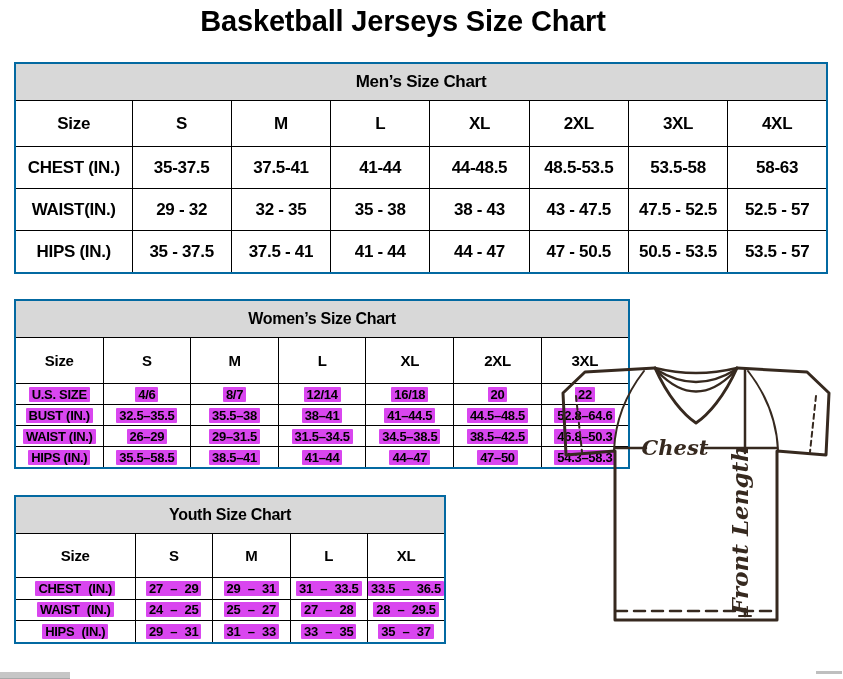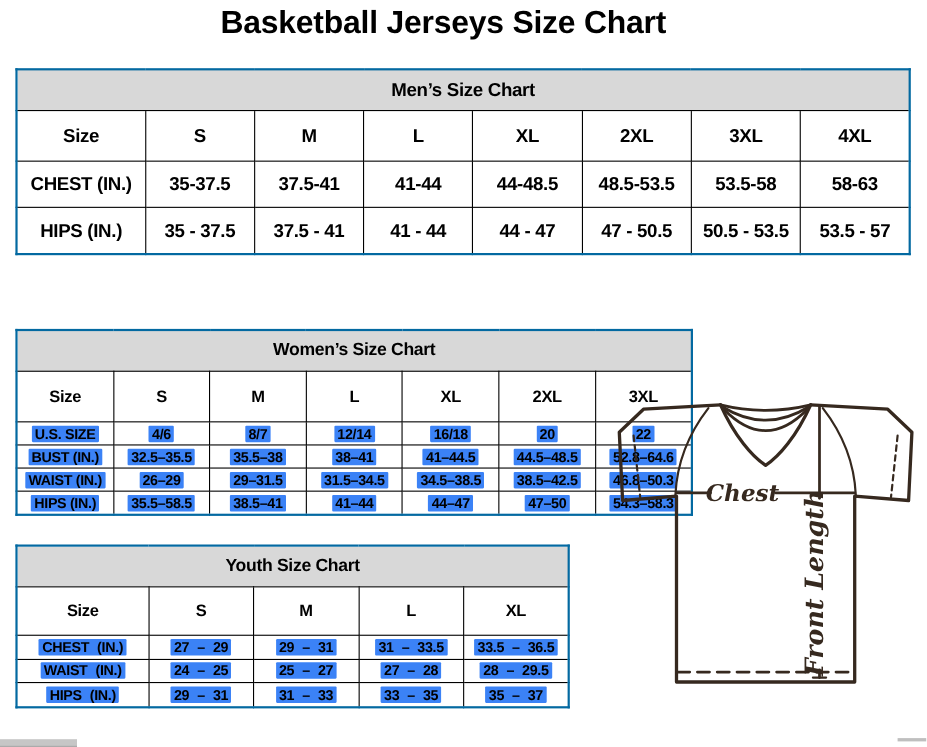--- a/index.html
+++ b/index.html
@@ -18,26 +18,26 @@
   .mens tr.hdr td{height:45px;font-size:17px;}
   .mens tr.data td{height:41px;font-size:17px;}
   .mens td.lbl{font-size:15px;}
   
   .womens{left:14px;top:299px;width:616px;}
   .womens td.band{height:36px;font-size:16px;}
   .womens tr.hdr td{height:45px;font-size:15px;}
   .womens tr.data td{height:20px;font-size:13px;}
   .womens td.lbl{font-size:11.5px;}
   
-  .youth{left:14px;top:495px;width:504px;border-radius:23px;}
+  .youth{left:14px;top:495px;width:432px;border-radius:23px;}
   .youth td.band{height:36px;font-size:16px;}
   .youth tr.hdr td{height:43px;font-size:15px;}
   .youth tr.data td{height:20.5px;font-size:13px;word-spacing:4px;}
   .youth td.lbl{font-size:12px;word-spacing:0;}
-  .hl{background:#3b82f6;padding:0 3px;border-radius:1px;}
+  .hl{background:#d946ef;padding:0 3px;border-radius:1px;}
   
   .jersey{position:absolute;left:558px;top:362px;}
   .jersey text{font-family:"DejaVu Serif","Liberation Serif",serif;
                font-weight:bold;font-style:italic;fill:#36291f;}
   
   .sb-left{position:absolute;left:0;top:672px;width:70px;height:6px;background:#c6c6c6;border-bottom:1px solid #a8a8a8;}
   .sb-right{position:absolute;left:816px;top:671px;width:26px;height:3px;background:#bfbfbf;}
 </style>
 </head>
 <body>
@@ -75,20 +75,30 @@
       <td class="lbl">CHEST (IN.)</td>
       <td>35-37.5</td>
       <td>37.5-41</td>
       <td>41-44</td>
       <td>44-48.5</td>
       <td>48.5-53.5</td>
       <td>53.5-58</td>
       <td>58-63</td>
     </tr>
     <tr class="data">
+      <td class="lbl">WAIST(IN.)</td>
+      <td>29 - 32</td>
+      <td>32 - 35</td>
+      <td>35 - 38</td>
+      <td>38 - 43</td>
+      <td>43 - 47.5</td>
+      <td>47.5 - 52.5</td>
+      <td>52.5 - 57</td>
+    </tr>
+    <tr class="data">
       <td class="lbl">HIPS (IN.)</td>
       <td>35 - 37.5</td>
       <td>37.5 - 41</td>
       <td>41 - 44</td>
       <td>44 - 47</td>
       <td>47 - 50.5</td>
       <td>50.5 - 53.5</td>
       <td>53.5 - 57</td>
     </tr>
   </tbody>

